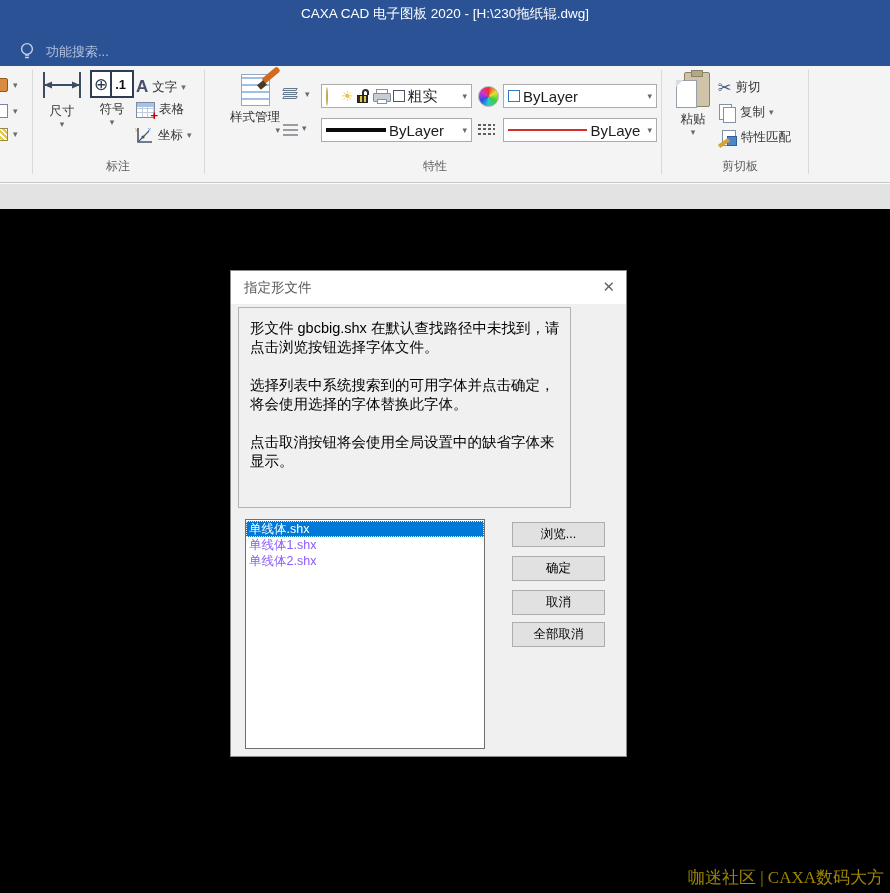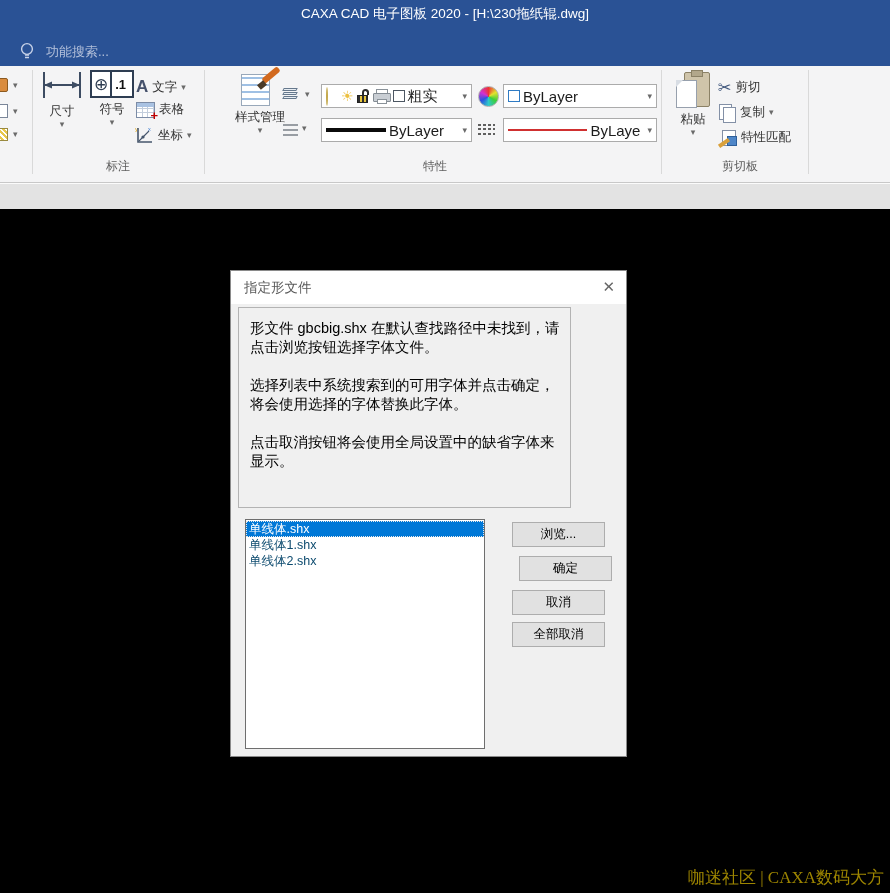--- a/index.html
+++ b/index.html
@@ -84,21 +84,21 @@
   .substrip{position:absolute;left:0;top:183px;width:890px;height:26px;background:#e3e3e3;border-top:1px solid #fbfbfb;box-sizing:border-box;}
   .canvas{position:absolute;left:0;top:209px;width:890px;height:684px;background:#000;}
   
   .dialog{position:absolute;left:230px;top:270px;width:397px;height:487px;background:#f0f0f0;border:1px solid #8a8a8a;box-sizing:border-box;padding-left:40px;}
   .dlg-titlebar{position:absolute;left:0;top:0;width:100%;height:33px;background:#fff;}
   .dlg-title{position:absolute;left:13px;top:8px;font-size:13.5px;color:#5a5a5a;}
   .dlg-close{position:absolute;right:11px;top:7px;font-size:15px;color:#666;font-family:"DejaVu Sans",sans-serif;cursor:default;}
   .dlg-msgbox{position:absolute;left:7px;top:36px;width:333px;height:201px;border:1px solid #b3b3b3;box-sizing:border-box;padding:11px 10px 0 11px;}
   .dlg-msgbox p{margin:0 0 19px 0;font-size:14.5px;line-height:19px;color:#000;}
   .listbox{position:absolute;left:14px;top:248px;width:240px;height:230px;background:#fff;border:1px solid #6e6e6e;box-sizing:border-box;padding-top:1px;}
-  .listitem{font-size:12.5px;line-height:16px;padding-left:3px;color:#0c4a6e;white-space:nowrap;}
+  .listitem{font-size:12.5px;line-height:16px;padding-left:3px;color:#8b5cf6;white-space:nowrap;}
   .listitem.selected{background:#0078d7;color:#fff;outline:1px dotted #e8e8e8;outline-offset:-1px;}
   .dlg-btn{position:absolute;left:281px;width:93px;height:25px;background:#e1e1e1;border:1px solid #adadad;box-sizing:border-box;font-size:12.5px;color:#000;display:flex;align-items:center;justify-content:center;cursor:default;}
   
   .watermark{position:absolute;right:6px;top:866px;font-family:"Liberation Serif","DejaVu Serif",serif;font-size:17px;color:#9d8500;}
 </style>
 </head>
 <body>
 
 <div class="titlebar">
   <div class="app-title">CAXA CAD 电子图板 2020 - [H:\230拖纸辊.dwg]</div>
@@ -167,21 +167,21 @@
       <path d="M5 16L15 6" stroke="#46566c" stroke-width="1.1" fill="none"></path>
       <circle cx="9" cy="12" r="1.6" fill="#46566c"></circle>
     </svg>
     <span class="lbl">坐标</span>
     <span class="arrow">▾</span>
   </div>
 
   <div class="group-label" style="left:38px;width:160px;">标注</div>
   <div class="vdiv" style="left:204px;"></div>
 
-  <div class="bigbtn" style="left:232px;width:56px;">
+  <div class="bigbtn" style="left:224px;width:56px;align-items:flex-end;">
     <span class="icon-style">
       <span class="page"></span>
       <span class="handle"></span>
       <span class="tip"></span>
     </span>
     <span class="lbl">样式管理</span>
     <span class="arrow">▾</span>
   </div>
 
   <div class="smallrow" style="left:283px;top:21px;">
@@ -294,18 +294,18 @@
     <p>点击取消按钮将会使用全局设置中的缺省字体来显示。</p>
   </div>
 
   <div class="listbox">
     <div class="listitem selected">单线体.shx</div>
     <div class="listitem">单线体1.shx</div>
     <div class="listitem">单线体2.shx</div>
   </div>
 
   <div class="dlg-btn" style="top:251px;">浏览...</div>
-  <div class="dlg-btn" style="top:285px;margin-left:7px;">确定</div>
+  <div class="dlg-btn" style="top:285px;">确定</div>
   <div class="dlg-btn" style="top:319px;">取消</div>
   <div class="dlg-btn" style="top:351px;">全部取消</div>
 </div>
 
 <div class="watermark">咖迷社区 | CAXA数码大方</div>
 
 </body></html>

